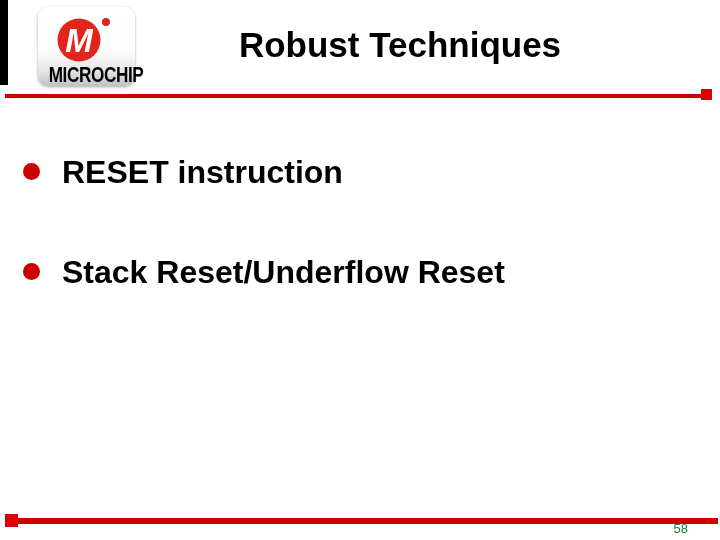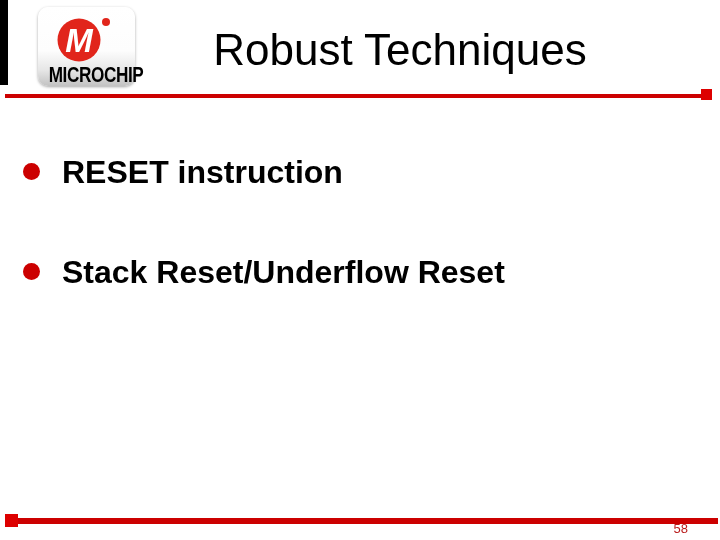--- a/index.html
+++ b/index.html
@@ -26,21 +26,21 @@
   .logo-wordmark{
     position:absolute;left:0;top:55px;width:100%;
     text-align:center;
     font-size:22px;font-weight:bold;letter-spacing:-0.5px;
     transform:scaleX(0.78);
     white-space:nowrap;
   }
   .slide-title{
     position:absolute;left:80px;right:0;top:25px;
     text-align:center;
-    font-size:44px;font-weight:normal;line-height:1.15;
+    font-size:35px;font-weight:bold;line-height:1.15;
     white-space:nowrap;
   }
   .title-rule{
     position:absolute;left:5px;top:94px;width:700px;height:4px;background:#CC0000;
   }
   .title-rule-endcap{
     position:absolute;left:701px;top:89px;width:11px;height:11px;background:#DD0000;
   }
   .bullet-list{
     position:absolute;left:23px;top:102px;right:20px;
@@ -58,21 +58,21 @@
     background:#CC0000;
   }
   .bottom-rule{
     position:absolute;left:6px;top:518px;width:712px;height:6px;background:#CC0000;
   }
   .bottom-rule-endcap{
     position:absolute;left:5px;top:514px;width:13px;height:13px;background:#DD0000;
   }
   .page-number{
     position:absolute;top:521px;right:32px;
-    font-size:13px;line-height:1.2;color:#b91c1c;
+    font-size:13px;line-height:1.2;color:#15803d;
   }
 </style>
 </head>
 <body>
 
 <div class="slide">
 
   <div class="black-bar"></div>
 
   <div class="logo-box">

